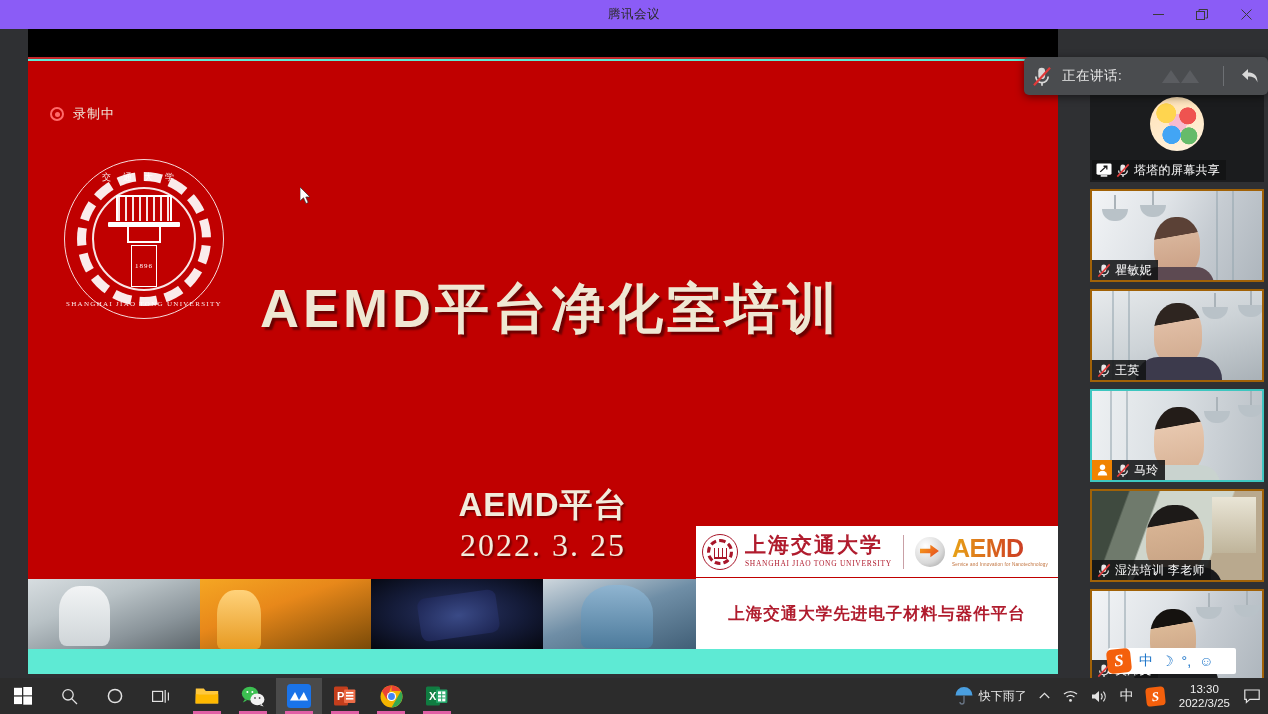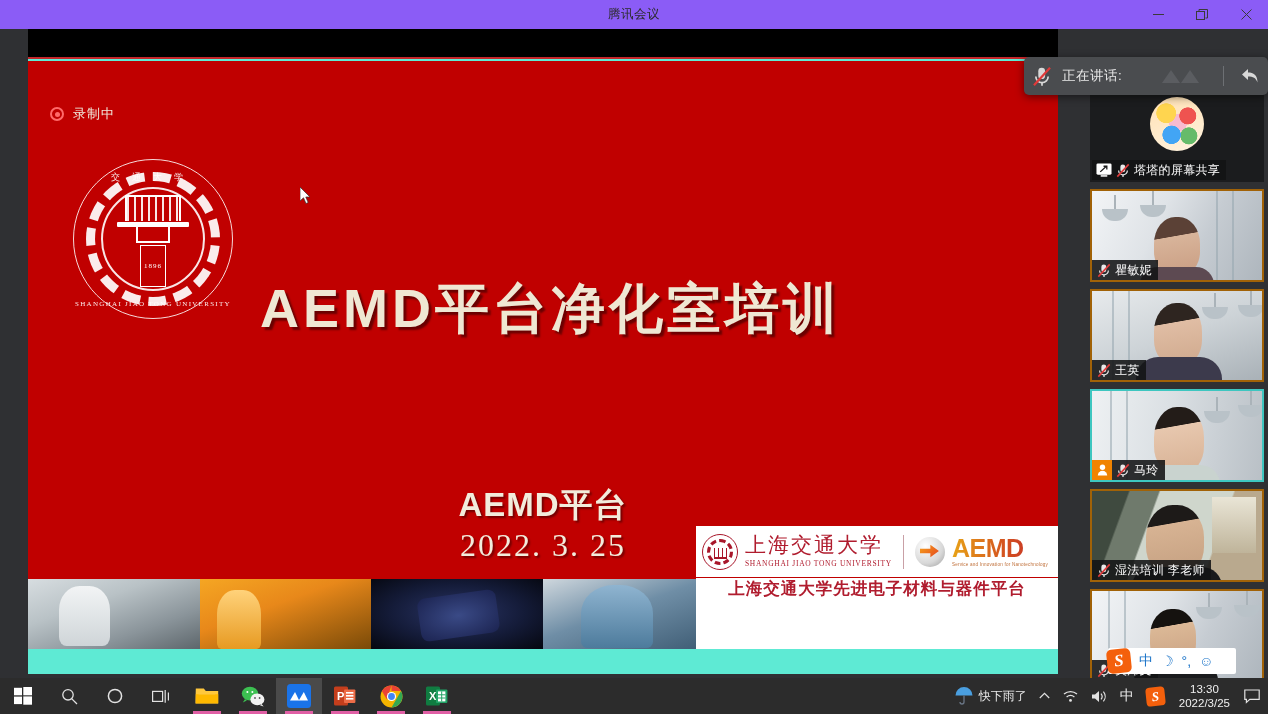--- a/index.html
+++ b/index.html
@@ -60,21 +60,21 @@
     border: 2px solid #ff6a6a; background: transparent; position: relative;
   }
   .rec-dot::after {
     content: ""; position: absolute; left: 2.5px; top: 2.5px; width: 5px; height: 5px;
     border-radius: 50%; background: #ff6a6a;
   }
   .rec-text { color: #f0eadd; font-size: 13px; letter-spacing: 1px; }
 
   
   .seal {
-    position: absolute; left: 45px; top: 98px; width: 160px; height: 160px;
+    position: absolute; left: 36px; top: 98px; width: 160px; height: 160px;
   }
   .seal-ring {
     position: absolute; inset: 0; border-radius: 50%; border: 1.4px solid rgba(255,255,255,.85);
   }
   .seal-gear {
     position: absolute; inset: 13px; border-radius: 50%;
     border: 9px dashed rgba(255,255,255,.92);
   }
   .seal-inner {
     position: absolute; inset: 28px; border-radius: 50%;
@@ -159,21 +159,21 @@
   .mini-seal::before {
     content:""; position:absolute; inset:4px; border-radius:50%;
     border: 3px dashed #a8162a;
   }
   .mini-seal::after {
     content:""; position:absolute; left:11px; top:13px; width:13px; height:9px;
     background: repeating-linear-gradient(90deg,#a8162a 0 1.5px, transparent 1.5px 4px);
     border-bottom: 2px solid #a8162a;
   }
   .sjtu-cn {
-    font-size: 21px; color: #b01c2e; font-weight: normal; letter-spacing: 2px;
+    font-size: 21px; color: #b01c2e; font-weight: bold; letter-spacing: 2px;
     line-height: 1; font-family: "Liberation Serif", serif;
   }
   .sjtu-en {
     font-size: 7.5px; color: #b01c2e; letter-spacing: .7px; margin-top: 3px;
     font-family: "Liberation Serif", serif;
   }
   .vline { width: 1px; height: 34px; background: #c9a0a6; margin: 0 4px; }
   .aemd-mark {
     width: 30px; height: 30px; border-radius: 50%;
     background: radial-gradient(circle at 35% 30%, #ffffff, #d8d8d8 60%, #9a9a9a 100%);
@@ -186,21 +186,21 @@
   }
   .aemd-word {
     font-size: 25px; font-weight: bold; line-height: 1;
     background: linear-gradient(90deg,#e8a317 0%,#d4521f 55%,#c0272d 100%);
     -webkit-background-clip: text; background-clip: text; color: transparent;
     letter-spacing: -.5px;
   }
   .aemd-tag { font-size: 4.6px; color: #c0703a; letter-spacing: .2px; margin-top: 1px; }
   .logo-bottom {
     flex: 1 1 auto; display: flex; flex-direction: column;
-    align-items: center; justify-content: space-between; gap: 8px;
+    align-items: center; justify-content: center; gap: 8px;
   }
   .ctr-cn {
     font-size: 16.5px; font-weight: bold; color: #b01c2e; letter-spacing: 1px;
   }
   .ctr-en {
     font-size: 14px; font-weight: bold; color: #c0272d; letter-spacing: -.2px;
     font-family: "Liberation Serif", serif;
   }
 
   

